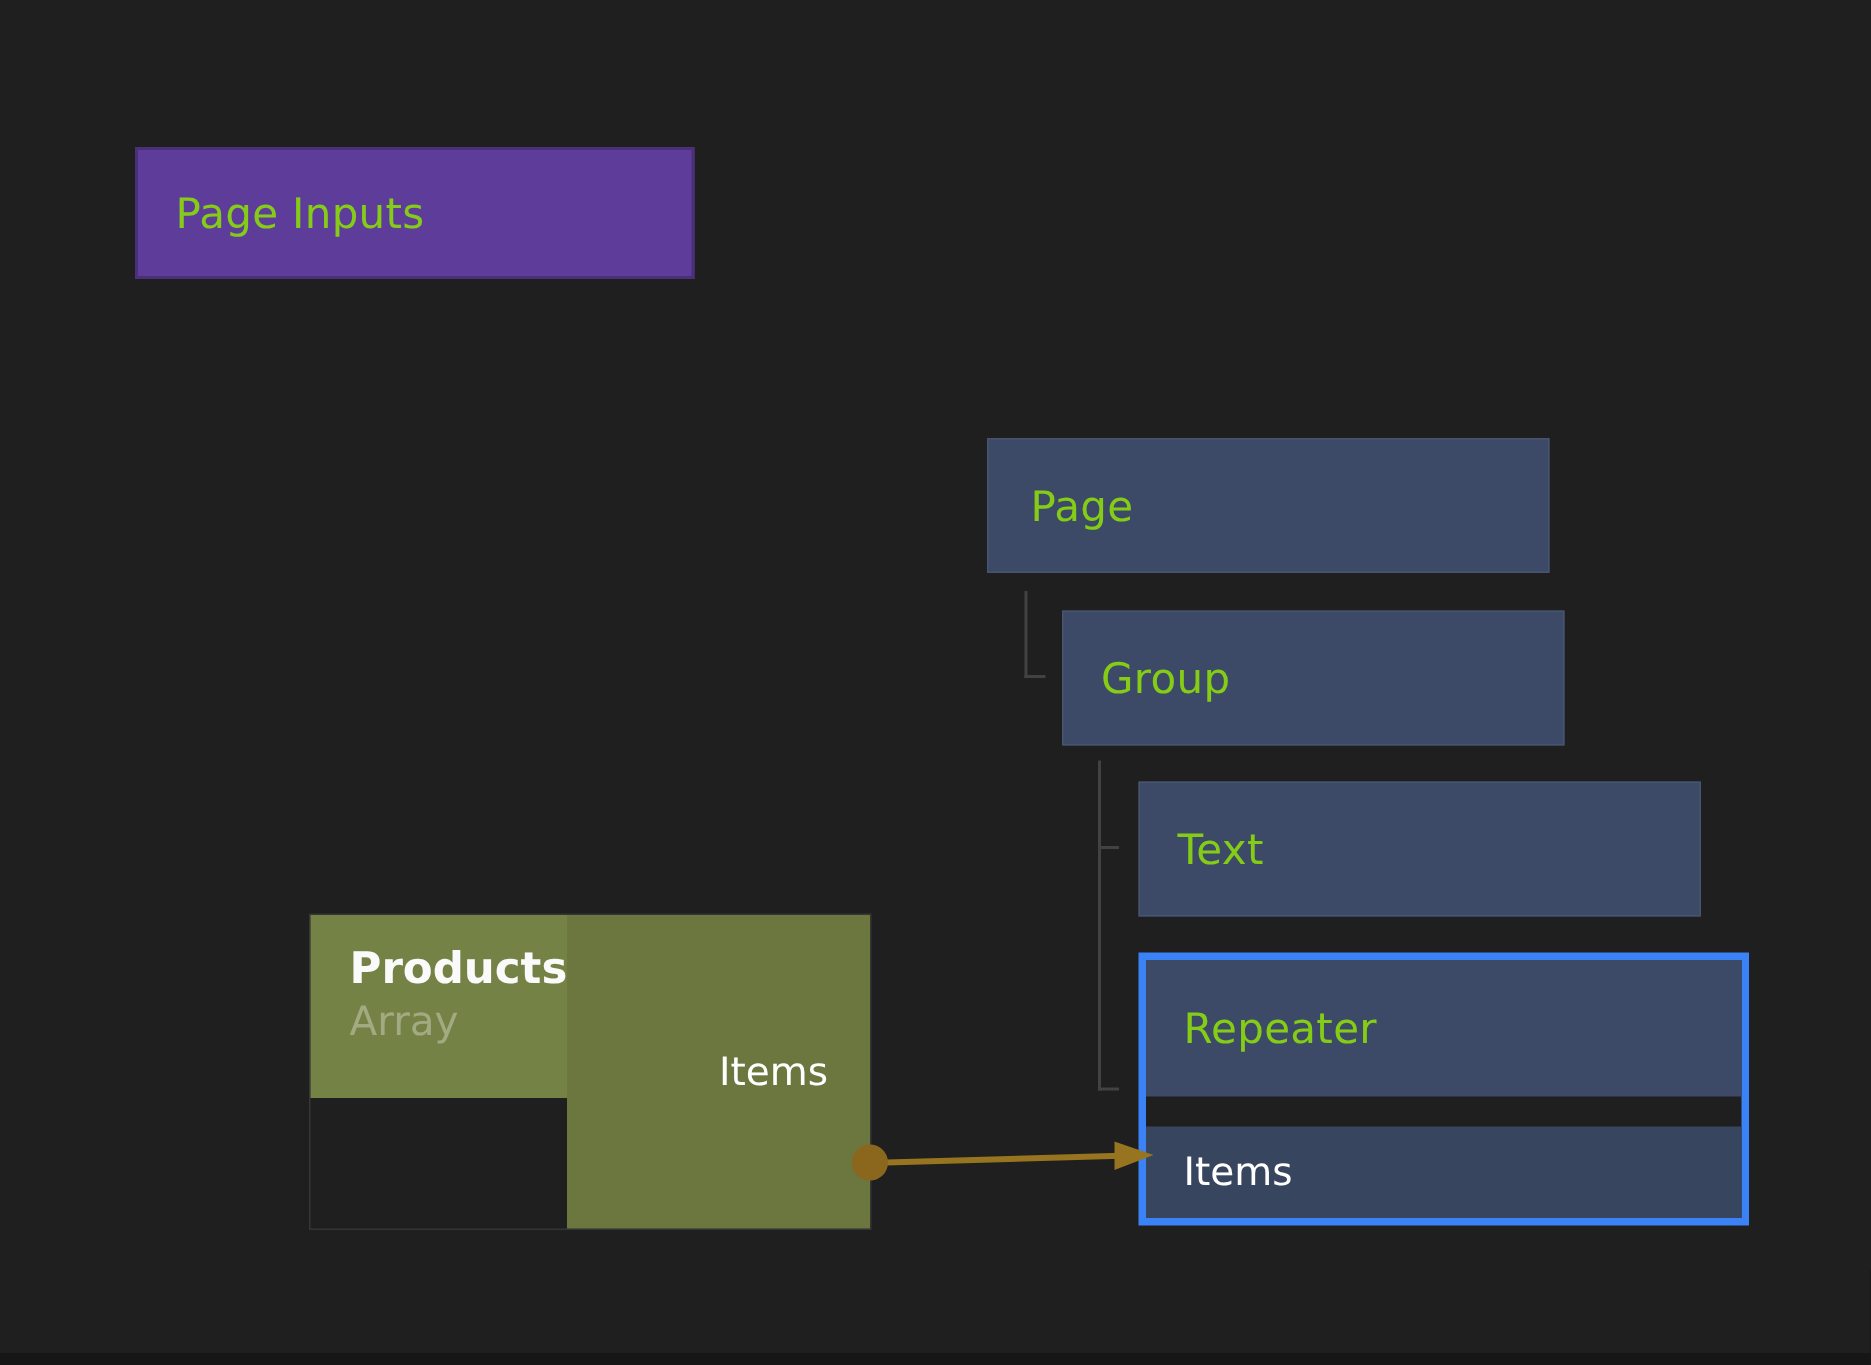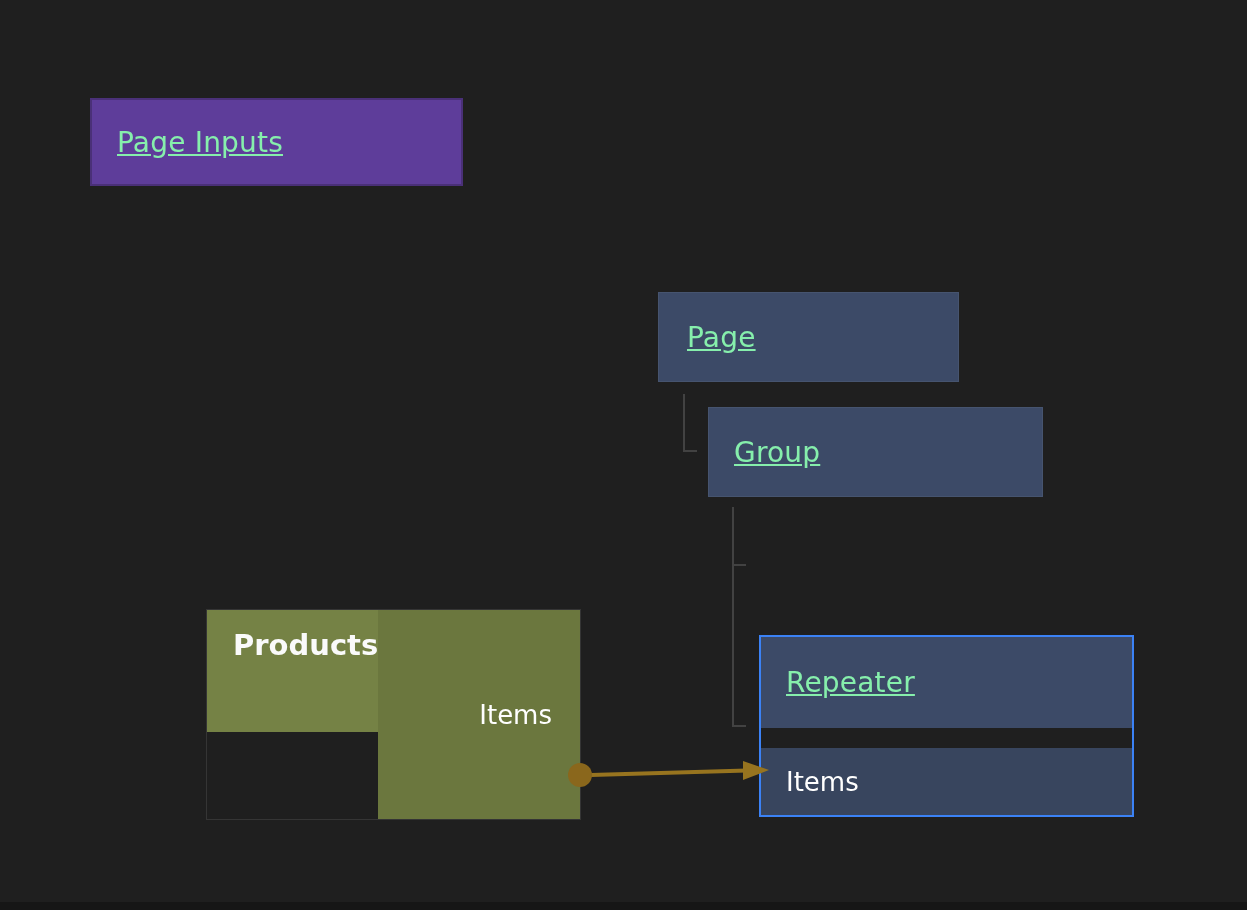--- a/index.html
+++ b/index.html
@@ -34,29 +34,29 @@
     padding-left: 25px;
   }
 
   
   .node-blue {
     background: #3c4a67;
     border: 1px solid #46546f;
     display: flex; align-items: center;
     padding-left: 25px;
   }
-  #node-page     { left: 658px; top: 292px; width: 301px; height: 90px; padding-left: 28px; }
+  #node-page     { left: 658px; top: 292px; width: 375px; height: 90px; padding-left: 28px; }
   #node-group    { left: 708px; top: 407px; width: 335px; height: 90px; }
   #node-text     { left: 759px; top: 521px; width: 375px; height: 90px; }
 
   #node-repeater {
     left: 759px; top: 635px;
-    width: 375px; height: 182px;
+    width: 407px; height: 182px;
     background: none;
-    border: 2px solid #3b82f6;
+    border: 5px solid #3b82f6;
     padding: 0;
     display: flex; flex-direction: column; gap: 20px;
   }
   #node-repeater .node-header {
     background: #3c4a67;
     height: 91px;
     display: flex; align-items: center;
     padding-left: 25px;
   }
   #node-repeater .port-row {
@@ -82,24 +82,23 @@
     line-height: 1.32;
   }
   #node-products .port-row {
     background: #6b773e;
     flex: 1;
     display: flex; align-items: center; justify-content: flex-end;
     padding-right: 28px;
   }
 
   .node-title {
-    color: #86efac;
+    color: #84cc16;
     font-size: 28px;
     letter-spacing: 0.2px;
-    text-decoration: underline;
   }
   .node-title-strong {
     color: #fafafa;
     font-size: 29px;
     font-weight: 600;
   }
   .node-subtitle {
     color: #a2aa82;
     font-size: 27px;
   }
@@ -139,33 +138,37 @@
   <div class="tree-line" id="tl-repeat-stub"></div>
 
   <div class="node node-blue" id="node-page">
     <span class="node-title">Page</span>
   </div>
 
   <div class="node node-blue" id="node-group">
     <span class="node-title">Group</span>
   </div>
 
+  <div class="node node-blue" id="node-text">
+    <span class="node-title">Text</span>
+  </div>
 
   <div class="node" id="node-repeater">
     <div class="node-header">
       <span class="node-title">Repeater</span>
     </div>
     <div class="port-row">
       <span class="port-label">Items</span>
     </div>
   </div>
 
   <div class="node" id="node-products">
     <div class="node-header">
       <div class="node-title-strong">Products</div>
+      <div class="node-subtitle">Array</div>
     </div>
     <div class="port-row">
       <span class="port-label">Items</span>
     </div>
   </div>
 
   <svg id="wire-layer" width="1247" height="910" viewBox="0 0 1247 910">
     <line x1="591" y1="775" x2="747" y2="770.5" stroke="#97741f" stroke-width="4"></line>
     <polygon points="769,770 743,761 743,780" fill="#97741f"></polygon>
     <circle cx="580" cy="775" r="12" fill="#8a671c"></circle>

